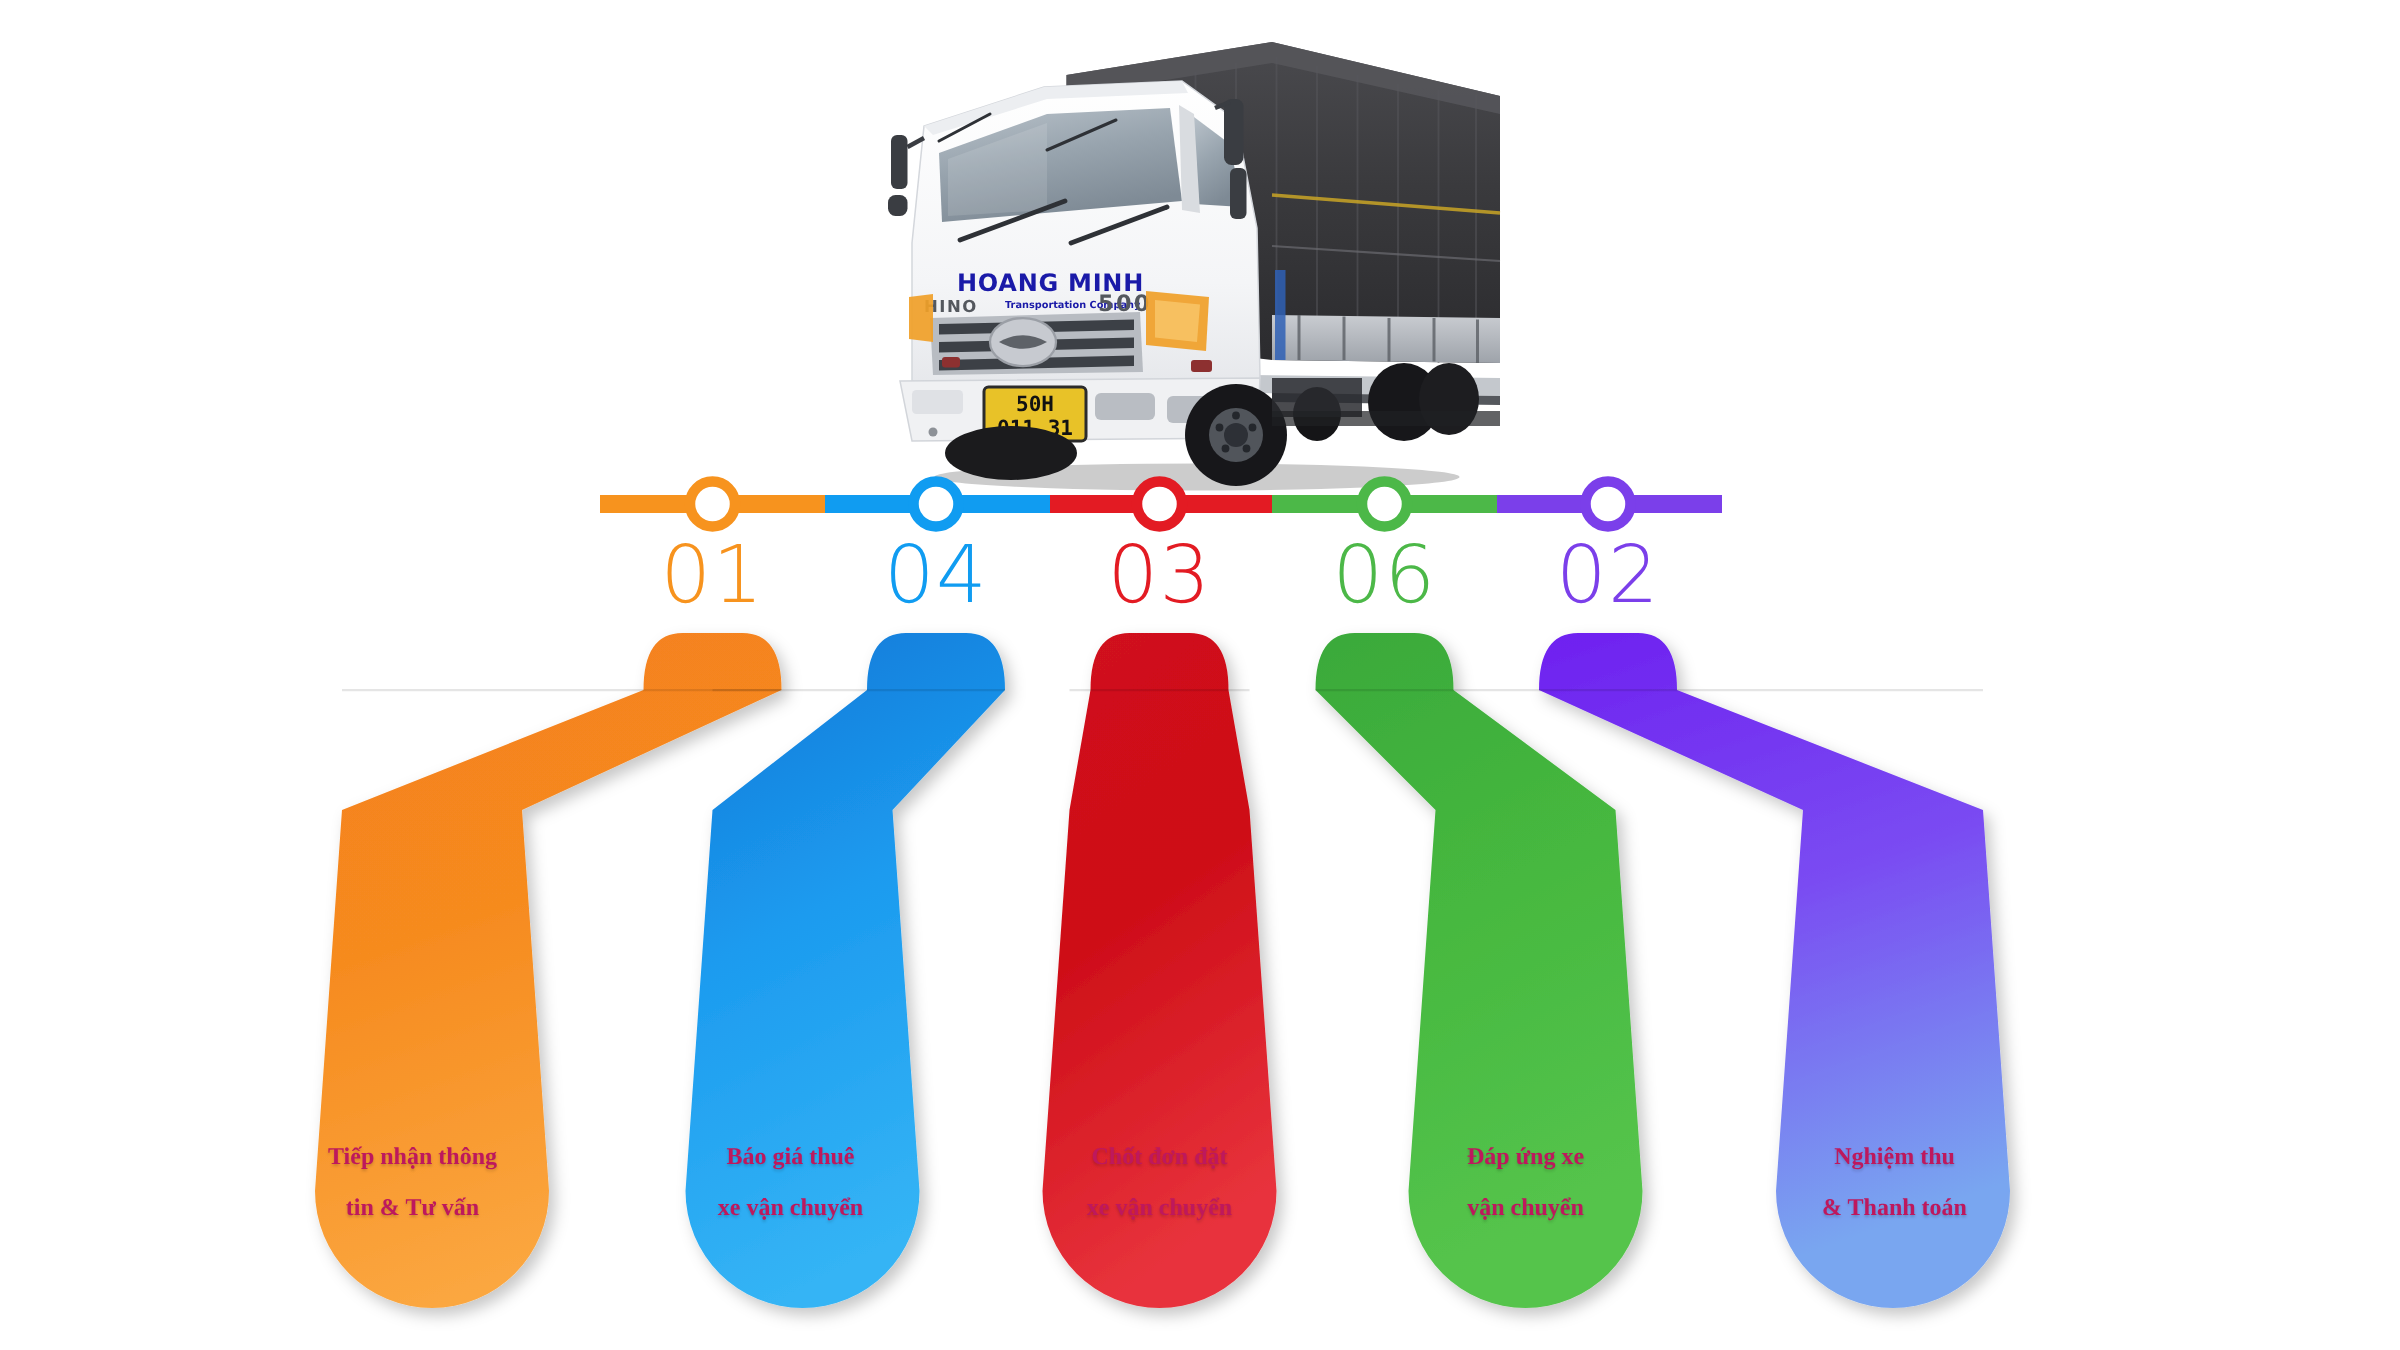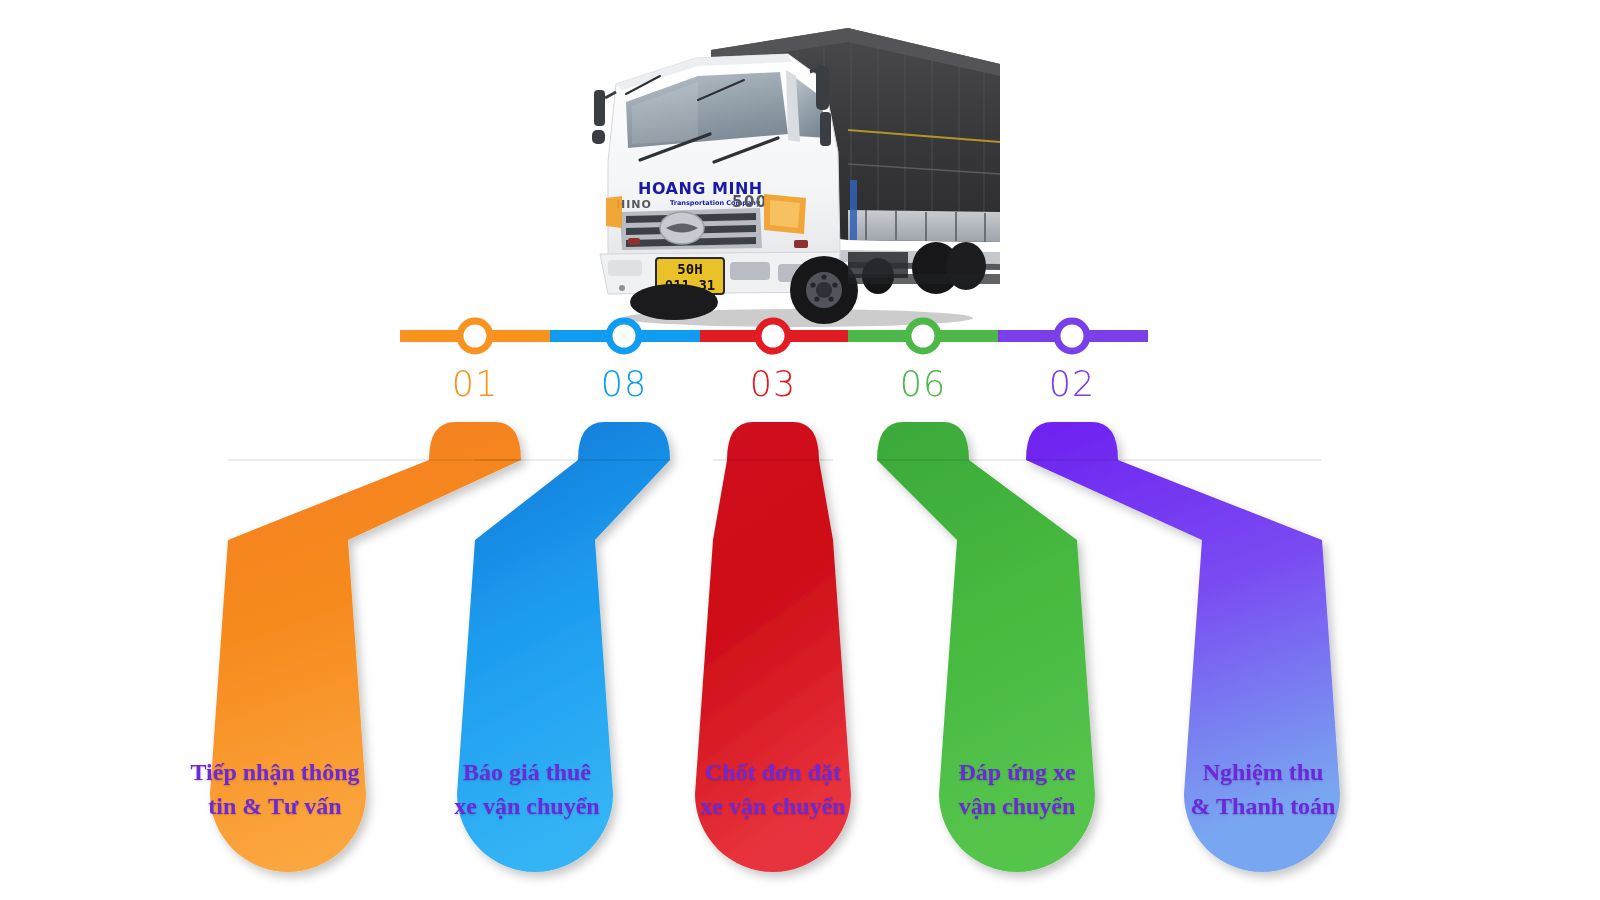--- a/index.html
+++ b/index.html
@@ -33,45 +33,45 @@
   }
   #timeline svg { display:block; width:100%; height:100%; }
 
   
   .step-number {
     position: absolute;
     top: 362px;
     width: 120px;
     text-align: center;
     font-family: "DejaVu Sans", "Liberation Sans", sans-serif;
-    font-size: 35px;
+    font-size: 53px;
     font-weight: 300;
     letter-spacing: 1px;
     line-height: 44px;
     user-select: none;
   }
 
   
   #pins {
     position: absolute;
     left: 0; top: 0;
     width: 1600px; height: 900px;
     pointer-events: none;
   }
   #pins svg { display:block; width:100%; height:100%; }
 
   
   .pin-label {
     position: absolute;
     width: 210px;
     text-align: center;
-    color: #6d28d9;
+    color: #be185d;
     font-family: "Liberation Serif", "DejaVu Serif", serif;
     font-weight: bold;
-    font-size: 24px;
+    font-size: 16px;
     line-height: 34px;
     text-shadow: 0 1px 2px rgba(0,0,0,0.18);
     user-select: none;
   }
   .pin-label .l2 { display:block; }
 </style>
 </head>
 <body>
 
 <div id="stage">
@@ -237,21 +237,21 @@
           <circle cx="923" cy="36" r="15" fill="#ffffff" stroke="#4CB848" stroke-width="7"></circle>
           <circle cx="1072" cy="36" r="15" fill="#ffffff" stroke="#7B3FEA" stroke-width="7"></circle>
         </g>
     </svg>
   </div>
 
   <div class="step-number" style="left: 415px; color: rgb(247, 147, 30);">
     <span>01</span>
   </div>
   <div class="step-number" style="left: 564px; color: rgb(16, 156, 241);">
-    <span>08</span>
+    <span>04</span>
   </div>
   <div class="step-number" style="left: 713px; color: rgb(227, 27, 35);">
     <span>03</span>
   </div>
   <div class="step-number" style="left: 863px; color: rgb(76, 184, 72);">
     <span>06</span>
   </div>
   <div class="step-number" style="left: 1012px; color: rgb(123, 63, 234);">
     <span>02</span>
   </div>

